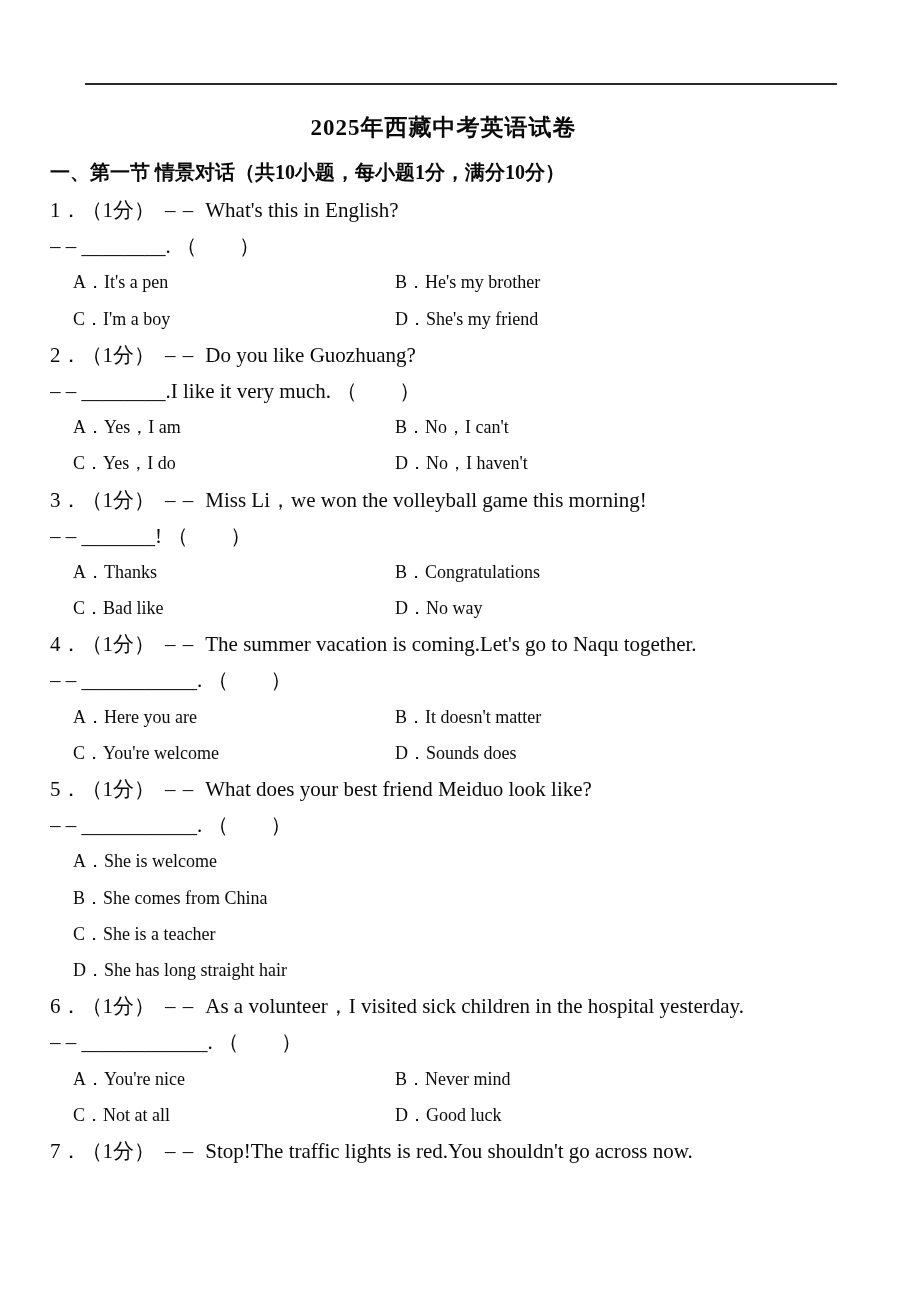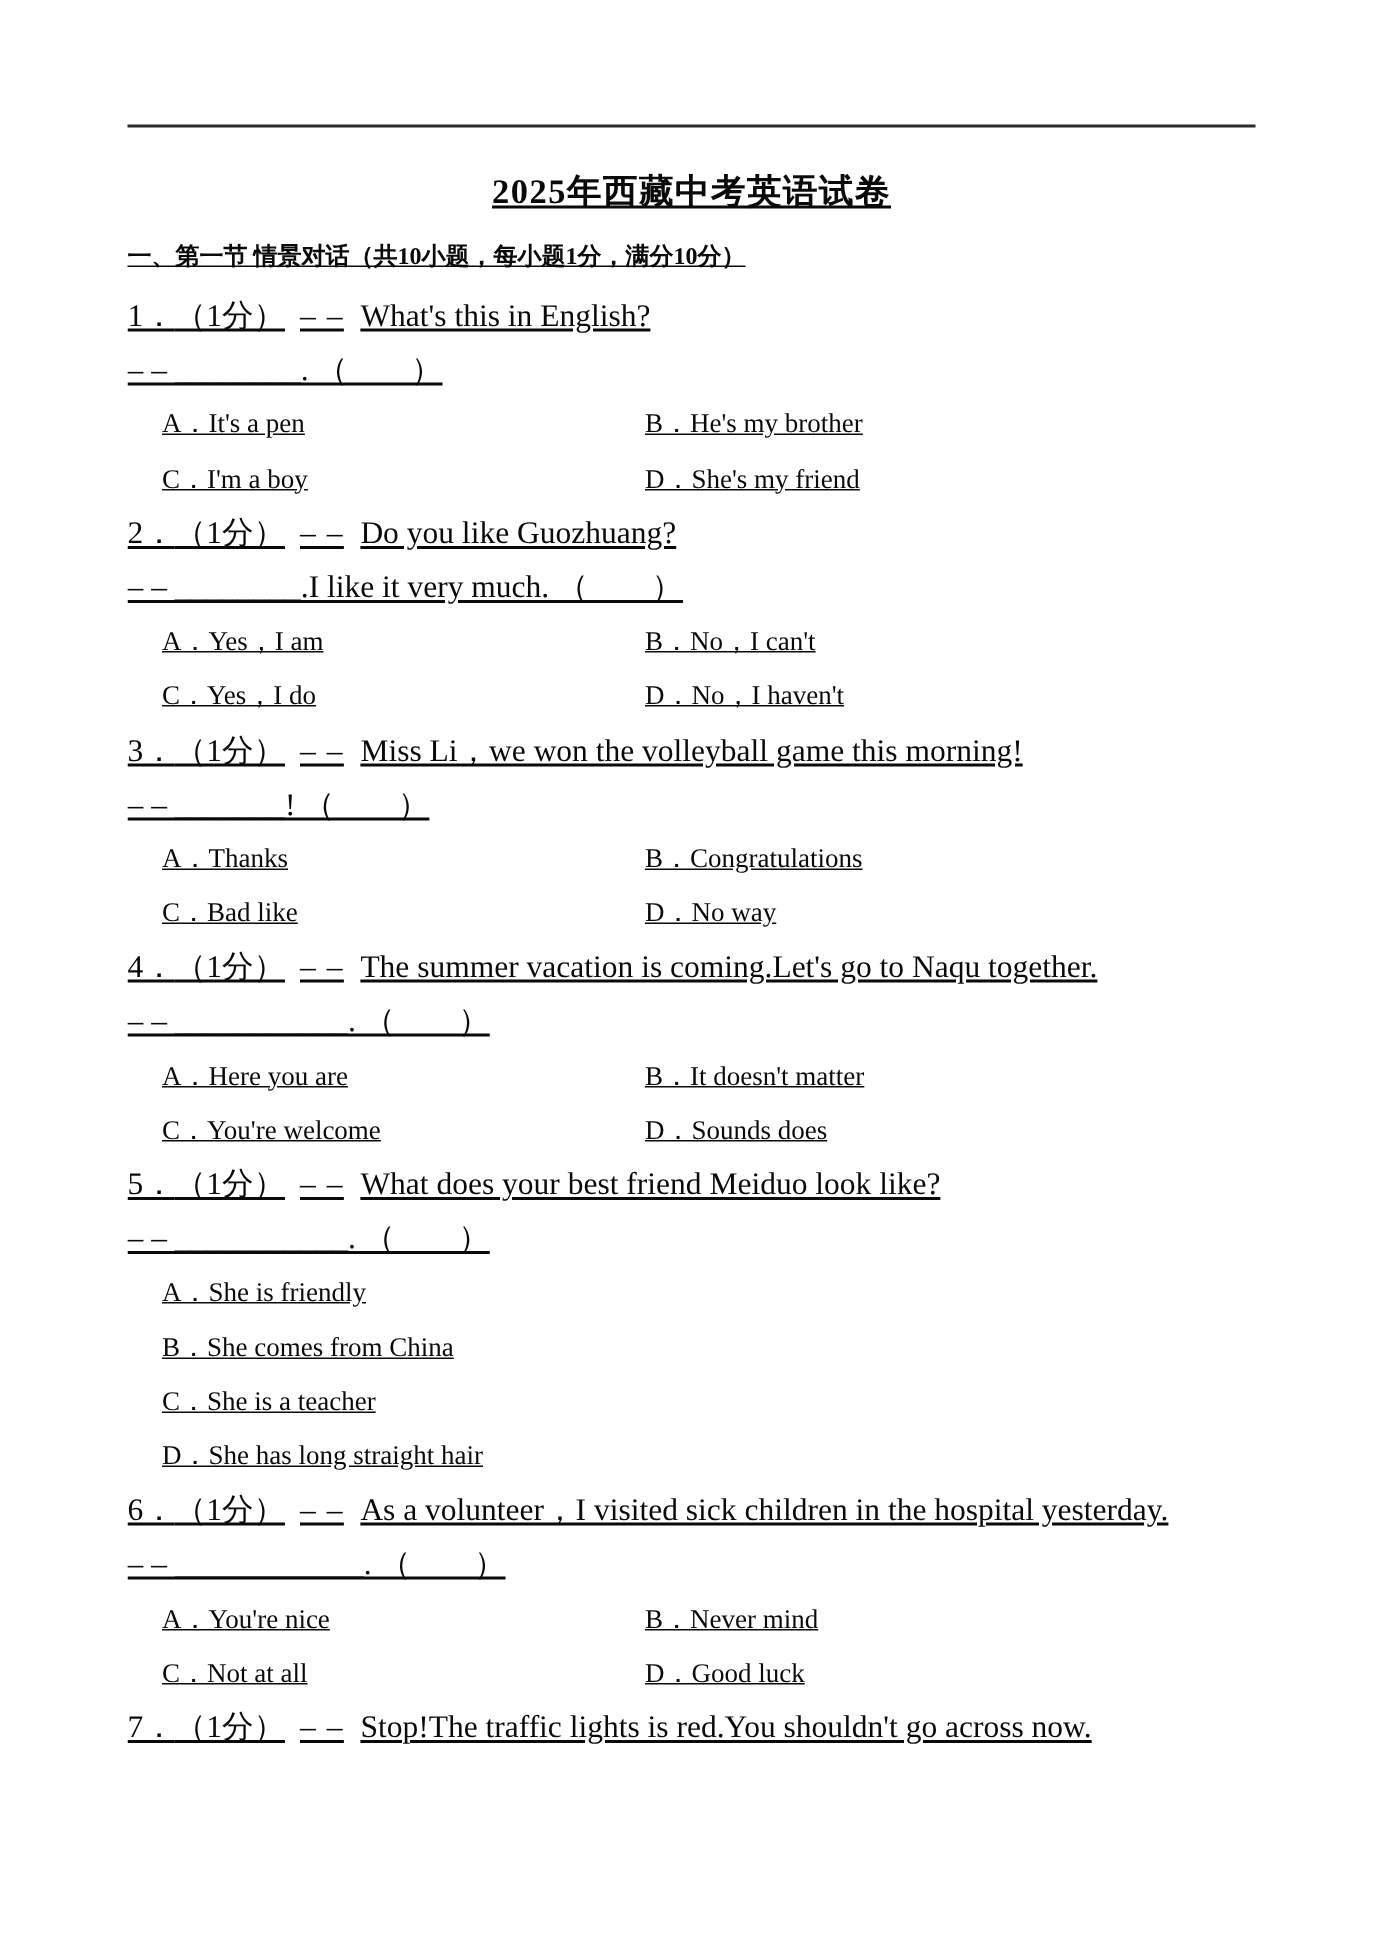--- a/index.html
+++ b/index.html
@@ -14,33 +14,33 @@
   }
   .page { position: relative; width: 920px; height: 1302px; }
   .top-rule {
     position: absolute;
     top: 83px;
     left: 85px;
     width: 752px;
     border-top: 2px solid #2a2a2a;
     height: 0;
   }
-  .content { padding-left: 85px; padding-right: 83px; text-decoration: underline; }
+  .content { padding-left: 50px; padding-right: 83px; }
   .title {
     margin: 0;
     padding-top: 110px;
     text-align: center;
     font-size: 23px;
     font-weight: bold;
     line-height: 36px;
     letter-spacing: 1px;
   }
   .section-heading {
     margin: 12px 0 0 0;
-    font-size: 16px;
+    font-size: 20px;
     font-weight: bold;
     line-height: 28px;
   }
   .questions { margin-top: 6px; }
   .question { margin: 0; }
   .q-line {
     height: 36.2px;
     line-height: 36.2px;
     font-size: 21px;
     white-space: pre;
@@ -118,21 +118,21 @@
           <div class="option">B．It doesn't matter</div>
           <div class="option">C．You're welcome</div>
           <div class="option">D．Sounds does</div>
         </div>
       </article>
 
       <article class="question">
         <div class="q-line"><span class="q-num">5．</span><span class="q-score">（1分）</span><span class="q-dash">– –</span><span class="q-prompt">What does your best friend Meiduo look like?</span></div>
         <div class="q-line q-indent">– – ___________. （　　）</div>
         <div class="options stacked">
-          <div class="option">A．She is friendly</div>
+          <div class="option">A．She is welcome</div>
           <div class="option">B．She comes from China</div>
           <div class="option">C．She is a teacher</div>
           <div class="option">D．She has long straight hair</div>
         </div>
       </article>
 
       <article class="question">
         <div class="q-line"><span class="q-num">6．</span><span class="q-score">（1分）</span><span class="q-dash">– –</span><span class="q-prompt">As a volunteer，I visited sick children in the hospital yesterday.</span></div>
         <div class="q-line q-indent">– – ____________. （　　）</div>
         <div class="options grid-2col">

